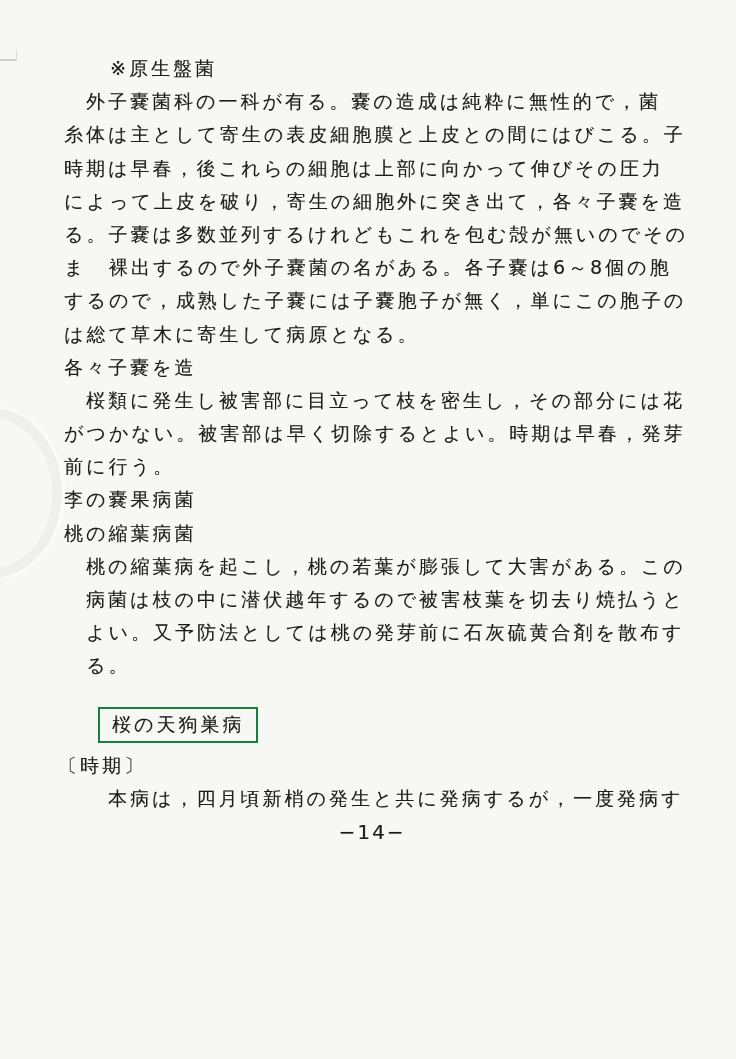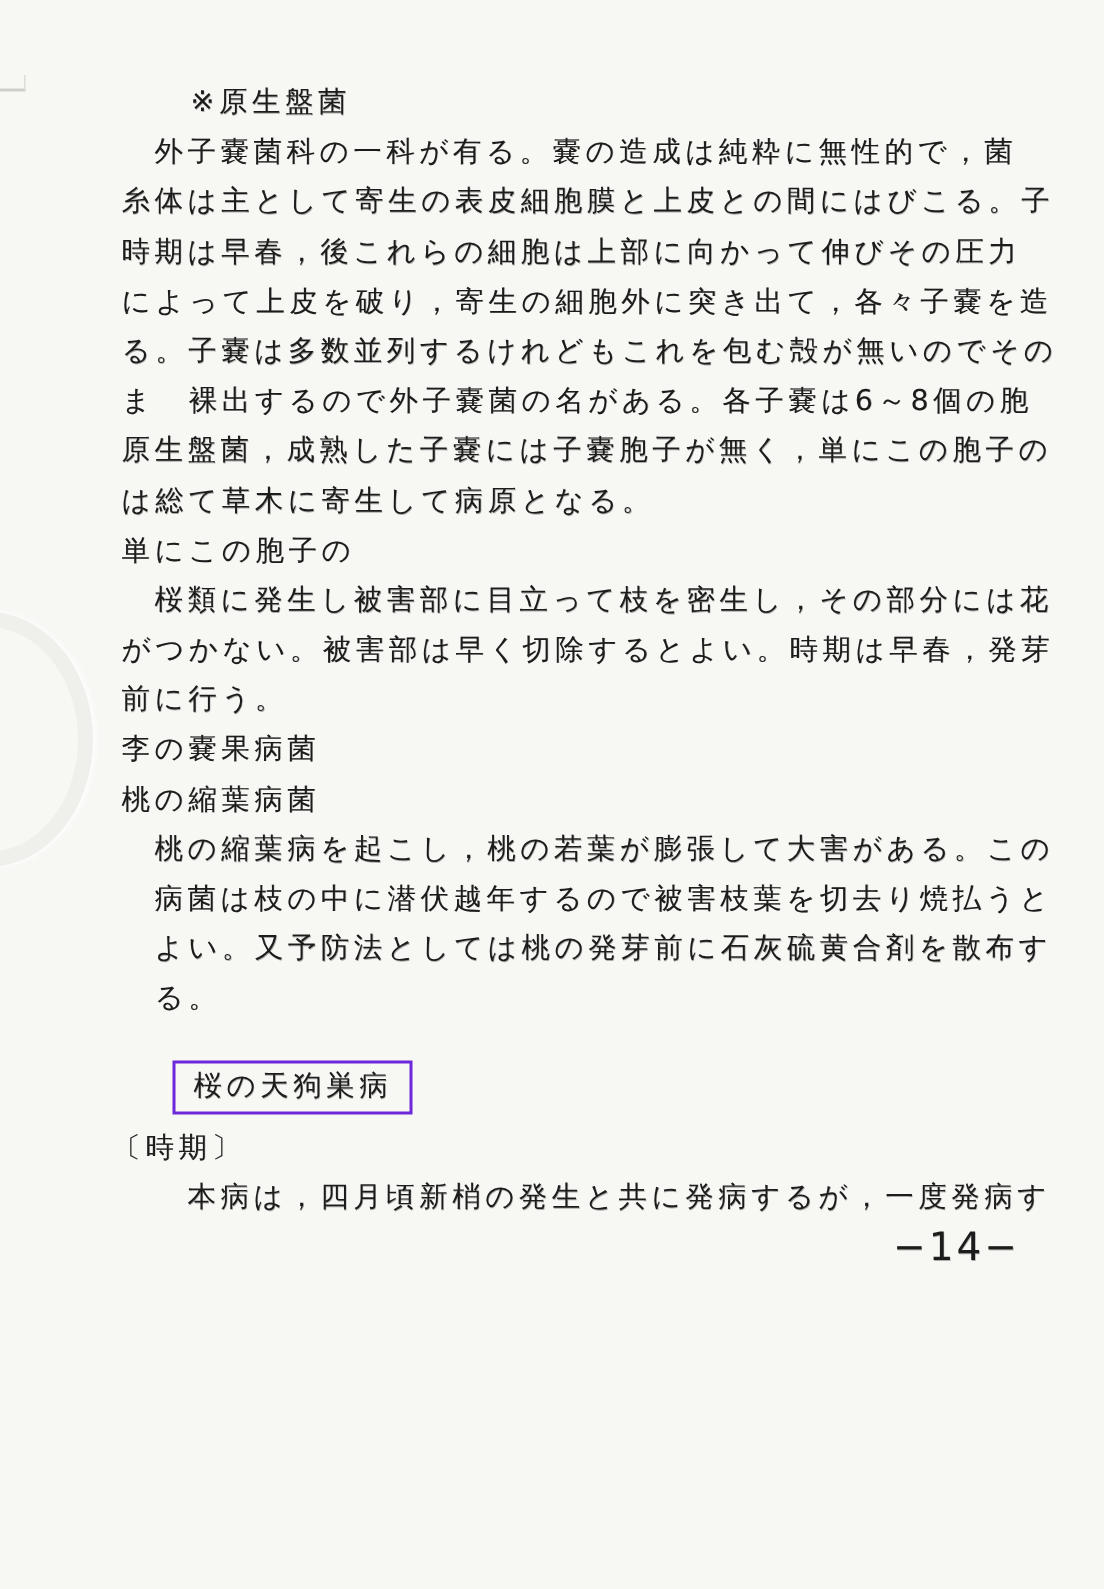--- a/index.html
+++ b/index.html
@@ -38,21 +38,20 @@
     border-radius: 50%;
     border: 10px solid rgba(120,120,115,0.06);
     box-shadow: 2px 0 4px rgba(255,255,255,0.9);
   }
   .doc {
     position: relative;
     box-sizing: border-box;
     padding: 52px 56px 0 64px;
     font-size: 19px;
     letter-spacing: 3px;
-    margin-left: 17px;
   }
   .line {
     height: 33.2px;
     line-height: 33.2px;
     white-space: nowrap;
     text-shadow: 0.4px 0.4px 0 rgba(30,30,30,0.35);
   }
   .kicker {
     padding-left: 46px;
   }
@@ -60,33 +59,33 @@
     
   }
   .boxed-row {
     margin-top: 24px;
     height: 42px;
     white-space: nowrap;
   }
   .boxed {
     display: inline-block;
     margin-left: 34px;
-    border: 2px solid #6d28d9;
+    border: 2px solid #15803d;
     padding: 2px 12px 4px 12px;
     line-height: 26px;
     text-shadow: 0.4px 0.4px 0 rgba(30,30,30,0.35);
   }
   .bracket-line {
     margin-left: -6px;
   }
   .footer {
-    text-align: right;
+    text-align: center;
     margin-top: 1px;
     letter-spacing: 2px;
-    font-size: 26px;
+    font-size: 20px;
   }
 </style>
 </head>
 <body>
 
 <div class="page">
 
   <div class="corner-mark"></div>
   <div class="page-curl"></div>
 
@@ -94,26 +93,26 @@
 
     <div class="line kicker">※原生盤菌</div>
 
     <div>
         <div class="line">　外子嚢菌科の一科が有る。嚢の造成は純粋に無性的で，菌</div>
         <div class="line">糸体は主として寄生の表皮細胞膜と上皮との間にはびこる。子</div>
         <div class="line">時期は早春，後これらの細胞は上部に向かって伸びその圧力</div>
         <div class="line">によって上皮を破り，寄生の細胞外に突き出て，各々子嚢を造</div>
         <div class="line">る。子嚢は多数並列するけれどもこれを包む殻が無いのでその</div>
         <div class="line">まゝ裸出するので外子嚢菌の名がある。各子嚢は6～8個の胞</div>
-        <div class="line">原生盤菌，成熟した子嚢には子嚢胞子が無く，単にこの胞子の</div>
+        <div class="line">するので，成熟した子嚢には子嚢胞子が無く，単にこの胞子の</div>
         <div class="line">は総て草木に寄生して病原となる。</div>
       </div>
 
     <div>
-      <div class="line heading">単にこの胞子の</div>
+      <div class="line heading">各々子嚢を造</div>
       <div>
           <div class="line">　桜類に発生し被害部に目立って枝を密生し，その部分には花</div>
           <div class="line">がつかない。被害部は早く切除するとよい。時期は早春，発芽</div>
           <div class="line">前に行う。</div>
         </div>
     </div>
 
     <div>
       <div class="line heading">李の嚢果病菌</div>
     </div>

